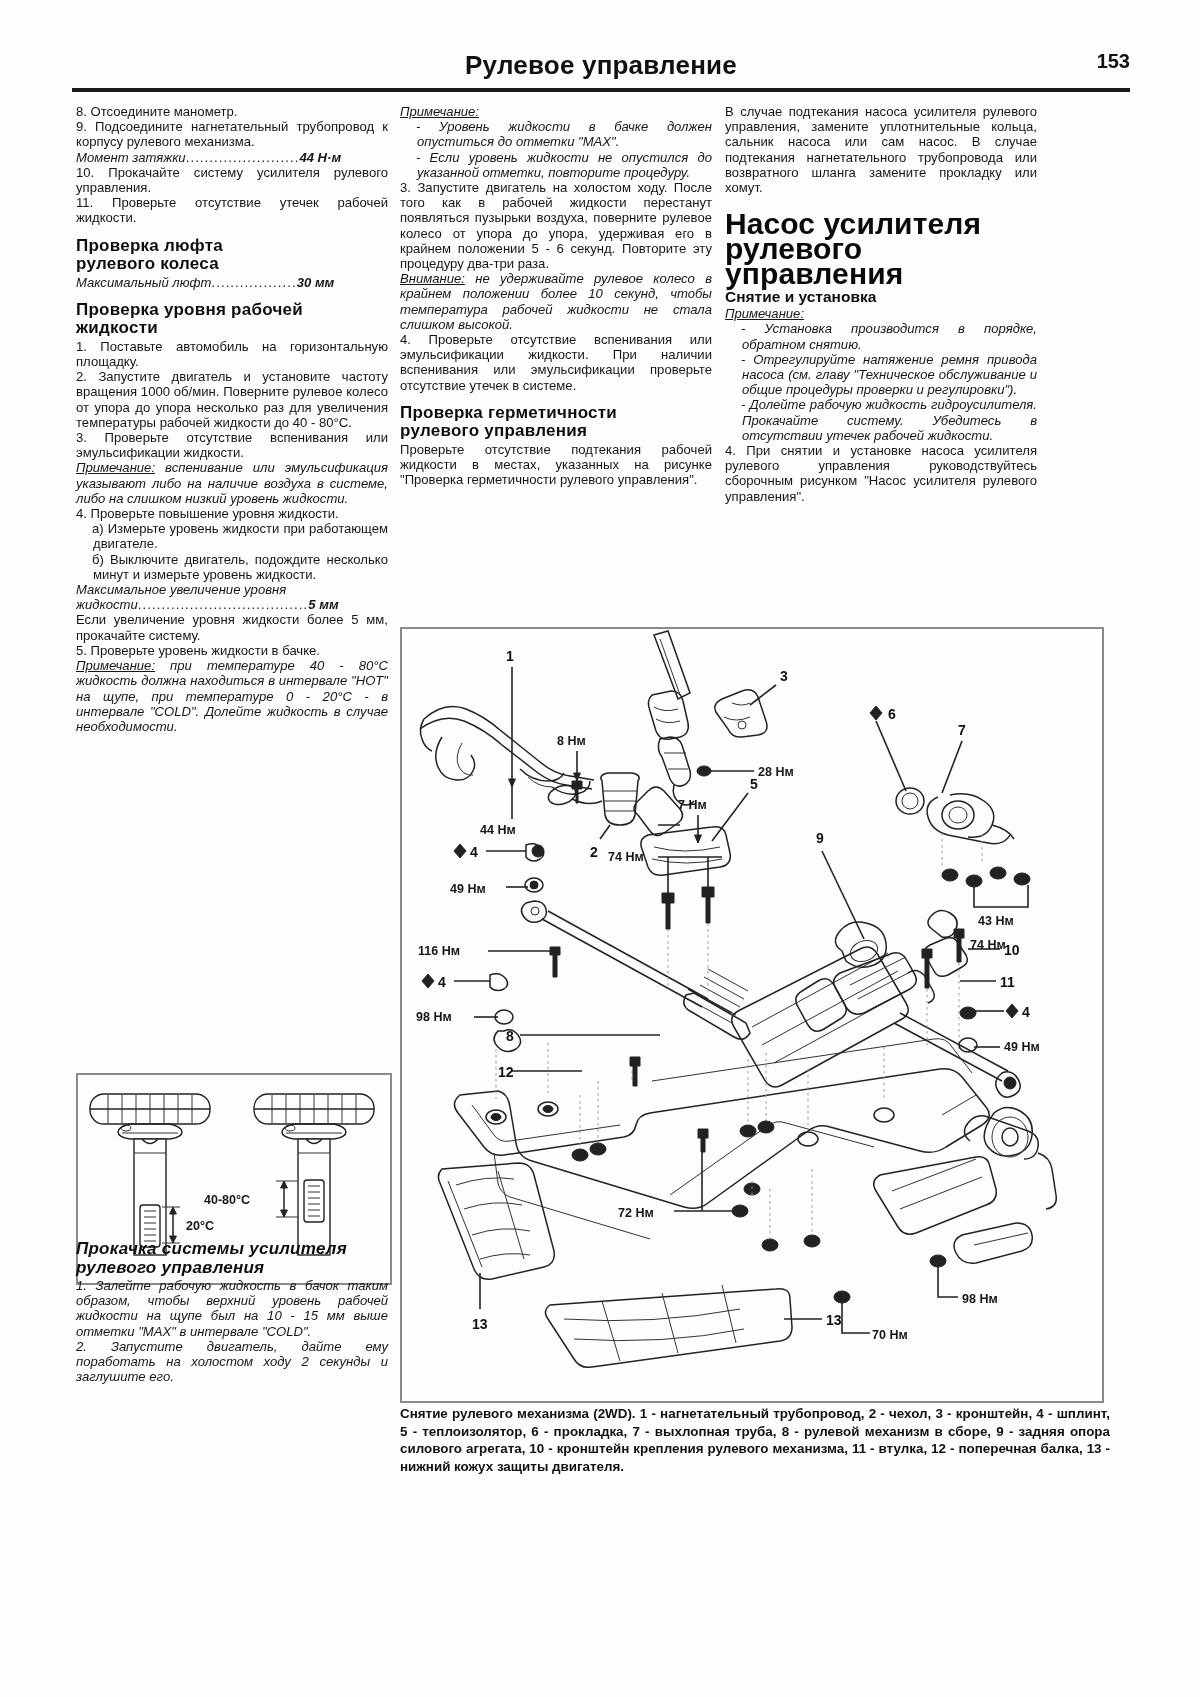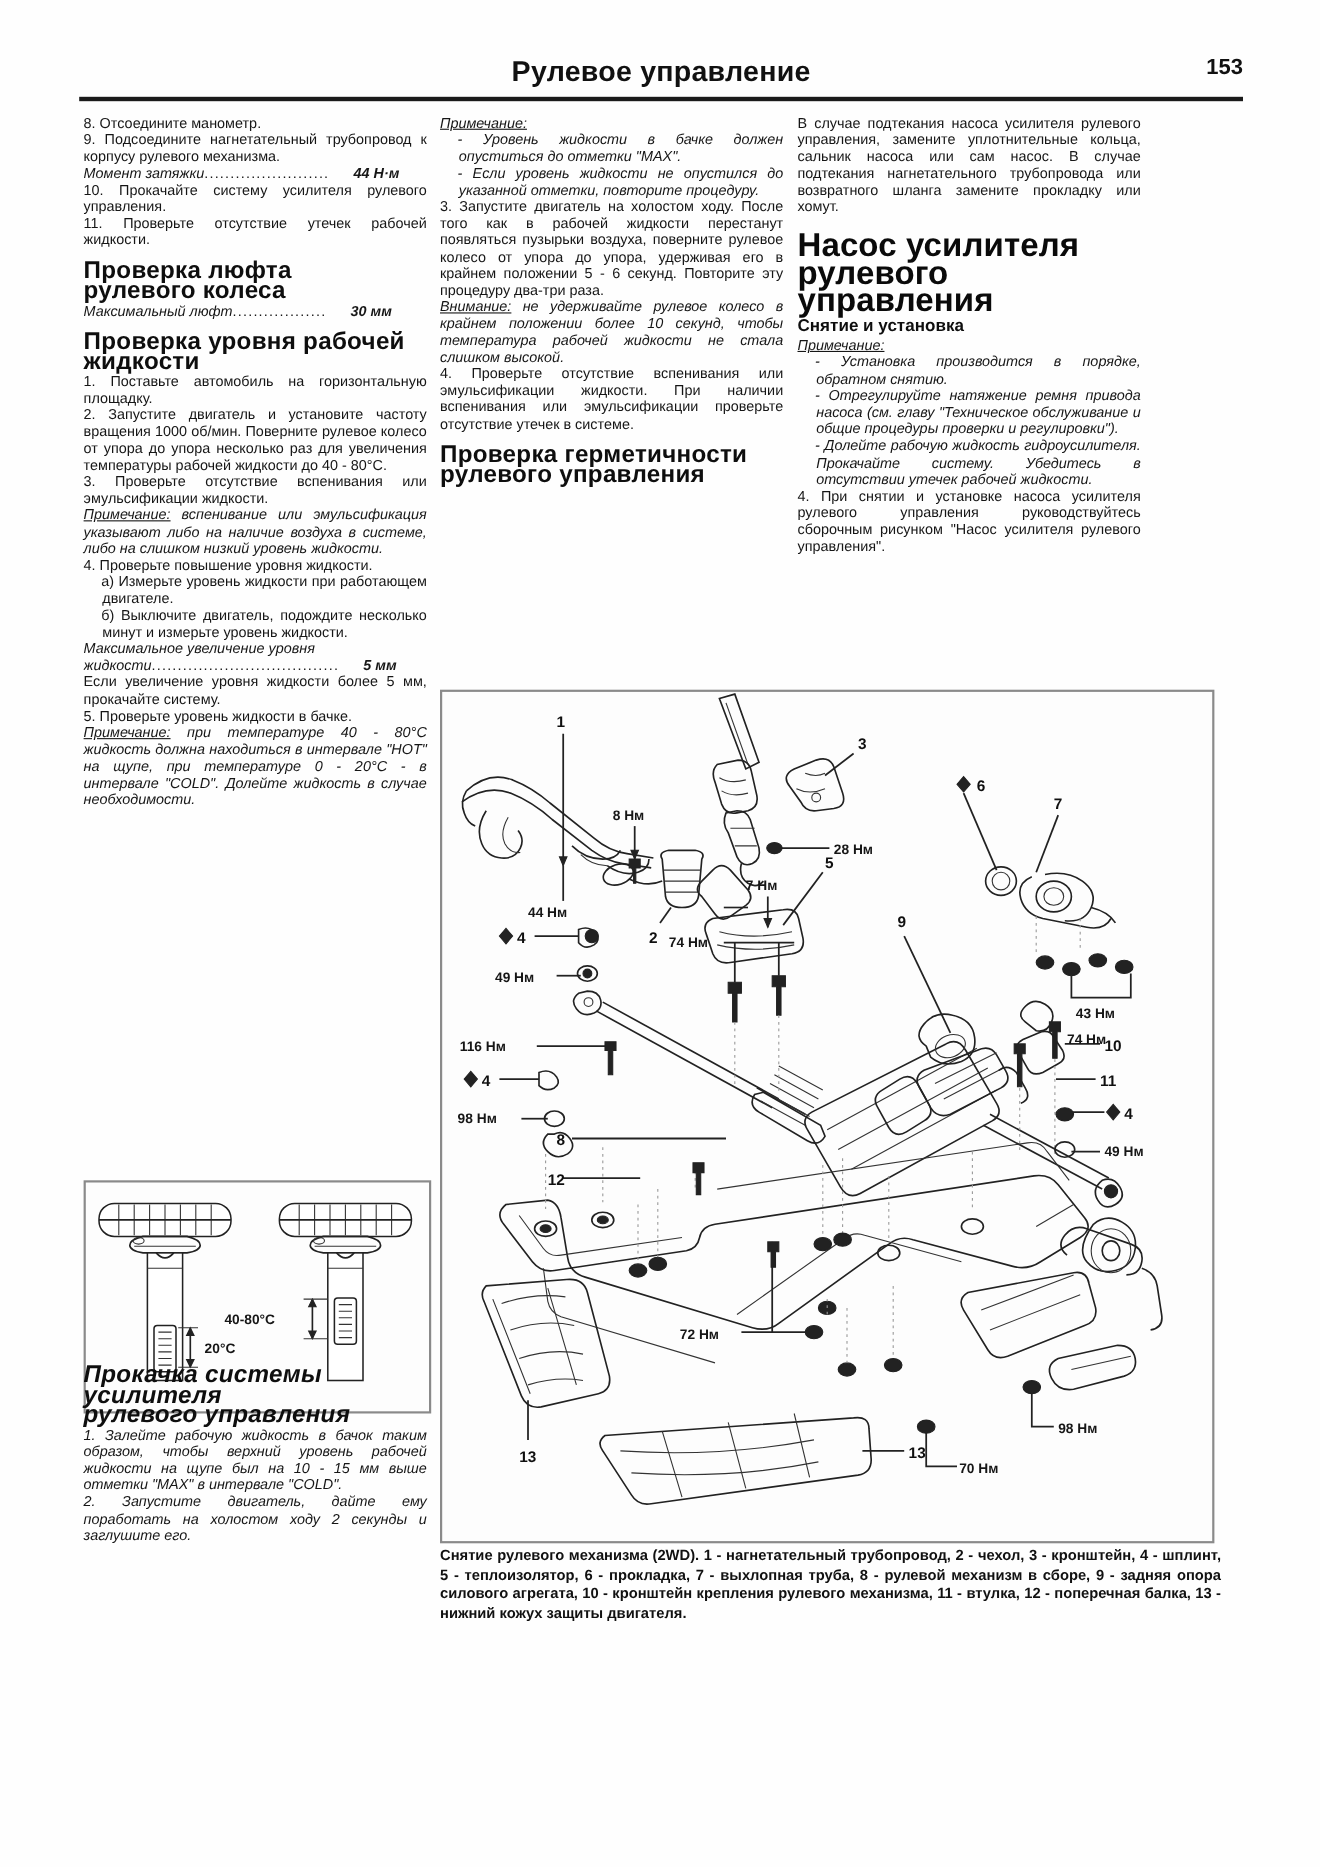--- a/index.html
+++ b/index.html
@@ -76,21 +76,21 @@
   
   p.body {
     margin: 0 0 0 0;
     text-align: justify;
     text-justify: inter-word;
     hyphens: manual;
   }
 
   h2.section {
     margin: 11px 0 1px 0;
-    font-size: 22px;
+    font-size: 17px;
     line-height: 18.5px;
     font-weight: bold;
     letter-spacing: 0.25px;
     color: #0e0e0e;
     text-align: left;
   }
   h2.section.first { margin-top: 13px; }
   h1.bigsection {
     margin: 16px 0 0 0;
     font-size: 30px;
@@ -132,21 +132,21 @@
     font-style: italic;
     display: block;
     white-space: nowrap;
     overflow: hidden;
     text-align: left;
   }
   .spec-line .dots {
     letter-spacing: 1.1px;
     font-style: normal;
   }
-  .spec-val { font-style: italic; font-weight: bold; margin-left: 22px; }
+  .spec-val { font-style: italic; font-weight: bold; }
 
   
   .figbox {
     border: 2px solid #8a8a8a;
     background: #fdfdfd;
     position: relative;
     overflow: hidden;
   }
   #fig-dipstick {
     position: absolute;
@@ -310,20 +310,21 @@
     <p class="body">3. Запустите двигатель на холостом ходу. После того как в рабочей жидкости перестанут появляться пузырьки воздуха, поверните рулевое колесо от упора до упора, удерживая его в крайнем положении 5 - 6 секунд. Повторите эту процедуру два-три раза.</p>
 
     <p class="body ital"><span class="ital-u">Внимание:</span><span> не удерживайте рулевое колесо в крайнем положении более 10 секунд, чтобы температура рабочей жидкости не стала слишком высокой.</span></p>
 
     <p class="body">4. Проверьте отсутствие вспенивания или эмульсификации жидкости. При наличии вспенивания или эмульсификации проверьте отсутствие утечек в системе.</p>
 
     <h2 class="section">
       <span style="display:block">Проверка герметичности</span>
       <span style="display:block">рулевого управления</span>
     </h2>
+    <p class="body">Проверьте отсутствие подтекания рабочей жидкости в местах, указанных на рисунке "Проверка герметичности рулевого управления".</p>
   </div>
 
   <div class="col col-3">
     <p class="body">В случае подтекания насоса усилителя рулевого управления, замените уплотнительные кольца, сальник насоса или сам насос. В случае подтекания нагнетательного трубопровода или возвратного шланга замените прокладку или хомут.</p>
 
     <h1 class="bigsection">
       <span style="display:block">Насос усилителя</span>
       <span style="display:block">рулевого управления</span>
     </h1>
     <h3 class="subsection">Снятие и установка</h3>

